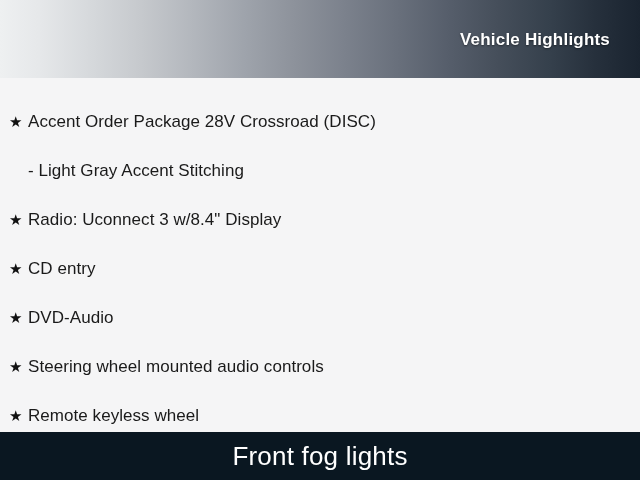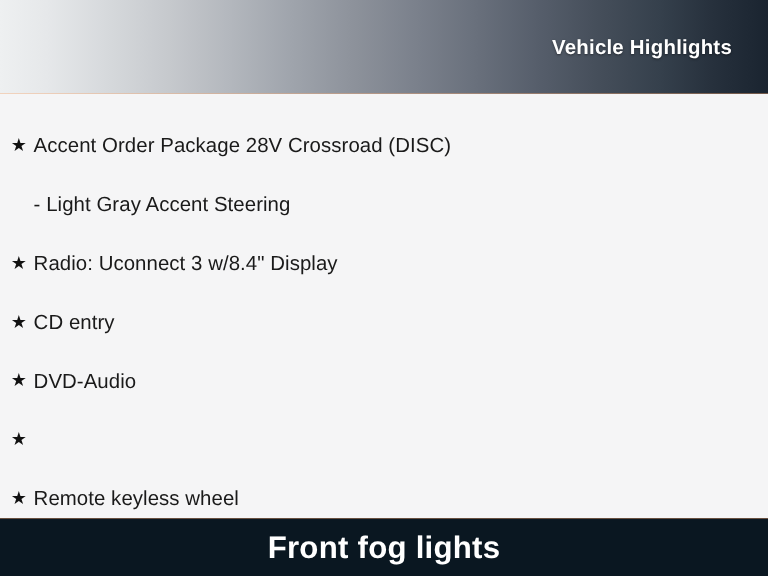--- a/index.html
+++ b/index.html
@@ -12,21 +12,21 @@
     overflow: hidden;
     background: #f5f5f6;
     font-family: "Liberation Sans", sans-serif;
     -webkit-font-smoothing: antialiased;
   }
 
   #page {
     position: relative;
     width: 640px;
     height: 480px;
-    background: #f97316;
+    background: #a3a3a3;
     display: flex;
     flex-direction: column;
   }
 
   
   .header {
     position: relative;
     width: 640px;
     height: 78px;
     flex: 0 0 78px;
@@ -110,21 +110,21 @@
     width: 640px;
     height: 48px;
     background: #0a1721;
     display: flex;
     align-items: center;
     justify-content: center;
   }
   .footer-text {
     color: #ffffff;
     font-size: 26px;
-    font-weight: bold;
+    font-weight: normal;
     line-height: 1;
     letter-spacing: 0.2px;
     white-space: nowrap;
   }
 </style>
 </head>
 <body>
 
 <div id="page">
 
@@ -134,40 +134,41 @@
 
   <ul class="highlights">
 
     <li class="hl-row">
       <span class="hl-bullet">★</span>
       <span class="hl-text">Accent Order Package 28V Crossroad (DISC)</span>
     </li>
 
     <li class="hl-row sub">
       <span class="hl-bullet"></span>
-      <span class="hl-text">- Light Gray Accent Steering</span>
+      <span class="hl-text">- Light Gray Accent Stitching</span>
     </li>
 
     <li class="hl-row">
       <span class="hl-bullet">★</span>
       <span class="hl-text">Radio: Uconnect 3 w/8.4" Display</span>
     </li>
 
     <li class="hl-row">
       <span class="hl-bullet">★</span>
       <span class="hl-text">CD entry</span>
     </li>
 
     <li class="hl-row">
       <span class="hl-bullet">★</span>
       <span class="hl-text">DVD-Audio</span>
     </li>
 
     <li class="hl-row">
       <span class="hl-bullet">★</span>
+      <span class="hl-text">Steering wheel mounted audio controls</span>
     </li>
 
     <li class="hl-row">
       <span class="hl-bullet">★</span>
       <span class="hl-text">Remote keyless wheel</span>
     </li>
 
   </ul>
 
   <div class="footer">

